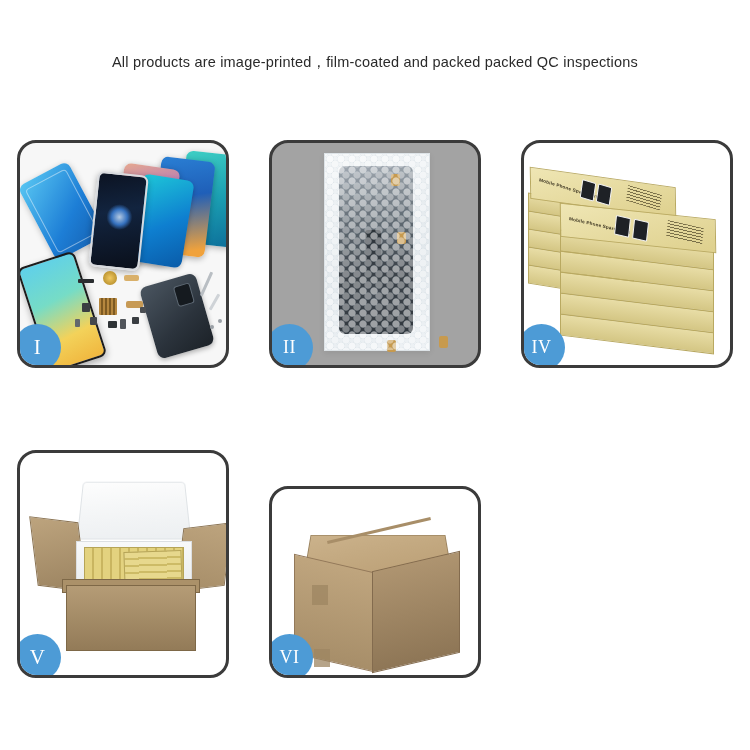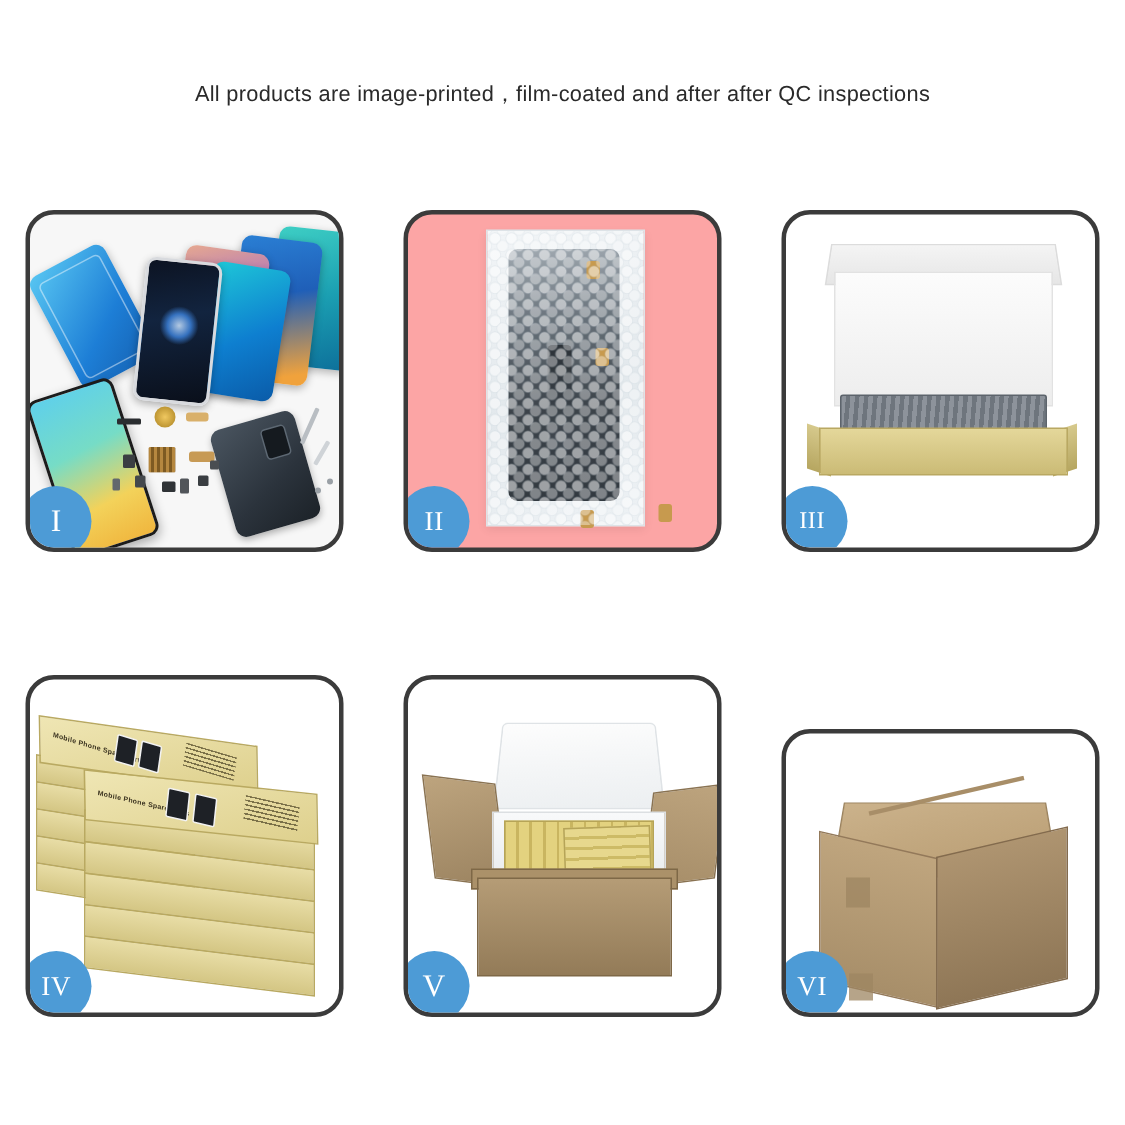--- a/index.html
+++ b/index.html
@@ -105,21 +105,21 @@
   .prt.s4{width:6px;height:10px;left:100px;top:176px;background:#51555a;}
   .prt.s5{width:7px;height:7px;left:112px;top:174px;background:#3a3e42;}
   .prt.s6{width:6px;height:6px;left:120px;top:164px;background:#4a4e52;}
   .prt.s7{width:5px;height:8px;left:55px;top:176px;background:#63686d;}
   .prt.tool{width:3px;height:26px;left:185px;top:128px;background:#b9bec3;transform:rotate(24deg);border-radius:1px;}
   .prt.tool2{width:3px;height:18px;left:193px;top:150px;background:#cfd3d7;transform:rotate(30deg);border-radius:1px;}
   .prt.screw1{width:4px;height:4px;border-radius:50%;left:190px;top:182px;background:#9aa0a6;}
   .prt.screw2{width:4px;height:4px;border-radius:50%;left:198px;top:176px;background:#9aa0a6;}
 
   
-  .p2{background:#fca5a5;padding-left:37px;}
+  .p2{background:#a3a3a3;padding-left:37px;}
   .bubblebag{
     position:absolute;left:52px;top:10px;width:104px;height:196px;
     background:linear-gradient(160deg,#f2f5f7,#e2e8ec 55%,#eef2f5);
     border:1px solid #dde3e7;
     box-shadow:0 2px 6px rgba(0,0,0,.08);
   }
   .screeninbag{
     position:absolute;left:14px;top:12px;width:74px;height:168px;
     background:linear-gradient(175deg,#9aa3ab 0%,#5c666f 30%,#2f363d 62%,#222930 100%);
     border-radius:6px;opacity:.92;
@@ -207,21 +207,21 @@
     transform:skewY(-13deg);}
   .c-tape1{position:absolute;left:40px;top:96px;width:16px;height:20px;background:#a08košík;background:#9e8562;opacity:.75;}
   .c-tape2{position:absolute;left:42px;top:160px;width:16px;height:18px;background:#9e8562;opacity:.75;}
 </style>
 </head>
 <body>
 
 <div class="page">
 
   <div class="header">
-    <div class="subtitle">All products are image-printed，film-coated and after after QC inspections</div>
+    <div class="subtitle">All products are image-printed，film-coated and packed packed QC inspections</div>
   </div>
 
   <div class="grid">
 
     <div class="panel p1">
       <div class="stage">
         <div class="ph blue"></div>
         <div class="ph f4"></div>
         <div class="ph f3"></div>
         <div class="ph f2"></div>
@@ -257,31 +257,20 @@
           <div class="tab t2"></div>
           <div class="tab t3"></div>
           <div class="tab t4"></div>
           <div class="bubbles"></div>
           <div class="bubbles b2"></div>
         </div>
       </div>
       <div class="badge wide">II</div>
     </div>
 
-    <div class="panel p3">
-      <div class="stage">
-        <div class="bx3lidback"></div>
-        <div class="bx3inner"></div>
-        <div class="bx3foam"></div>
-        <div class="bx3flapL"></div>
-        <div class="bx3flapR"></div>
-        <div class="bx3base"></div>
-      </div>
-      <div class="badge xwide">III</div>
-    </div>
 
     <div class="panel p4">
       <div class="stage">
 
         <div class="stk" style="left:4px;top:58px;width:104px;height:17px;transform:skewY(9deg);"></div>
         <div class="stk" style="left:4px;top:76px;width:104px;height:17px;transform:skewY(9deg);"></div>
         <div class="stk" style="left:4px;top:94px;width:104px;height:17px;transform:skewY(9deg);"></div>
         <div class="stk" style="left:4px;top:112px;width:104px;height:17px;transform:skewY(9deg);"></div>
         <div class="stk" style="left:4px;top:130px;width:104px;height:17px;transform:skewY(9deg);"></div>
 

